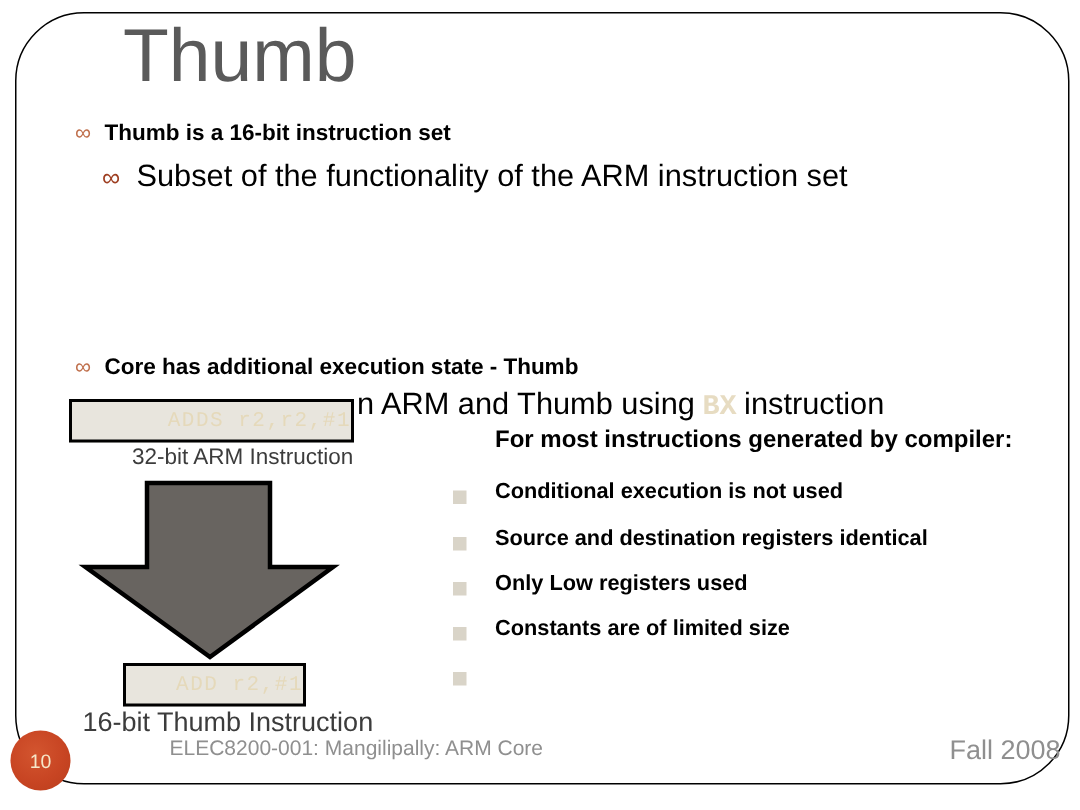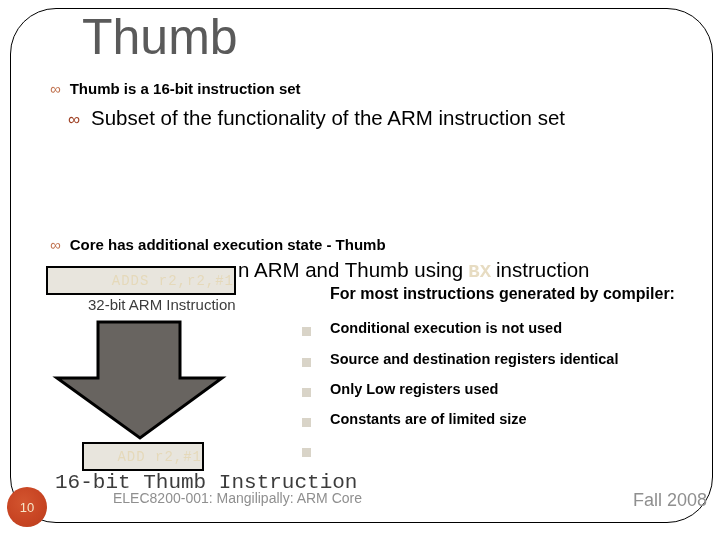--- a/index.html
+++ b/index.html
@@ -39,21 +39,21 @@
   .codebox{
     position:absolute;z-index:2;background:#e8e5dd;border:2px solid #000;
     display:flex;align-items:center;justify-content:flex-end;
     font-family:"Liberation Mono",monospace;color:#e5d9ba;font-size:14px;
     white-space:nowrap;letter-spacing:1px;
   }
   #arm-box{left:46px;top:266px;width:186px;height:25px;}
   #thumb-box{left:82px;top:442px;width:118px;height:25px;}
   .boxlabel{position:absolute;color:#3c3c3c;white-space:nowrap;z-index:2;}
   #arm-label{left:60px;top:296px;font-size:15px;margin-left:28px;}
-  #thumb-label{left:55px;top:471px;font-size:21px;font-family:Liberation Mono, monospace;}
+  #thumb-label{left:55px;top:471px;font-size:18px;}
   #down-arrow{position:absolute;left:50px;top:318px;z-index:2;}
   .panel-heading{
     position:absolute;left:285px;top:285px;
     font-size:16px;font-weight:bold;white-space:nowrap;margin-left:45px;
   }
   .panel-list{position:absolute;left:302px;top:306px;display:flex;flex-direction:column;}
   .panel-row{display:flex;align-items:flex-end;height:30.3px;white-space:nowrap;}
   .sq{width:9px;height:9px;background:#d9d4c8;margin-right:19px;flex:none;}
   .panel-row .txt{font-size:14.5px;font-weight:bold;}
   .footer-course{position:absolute;left:113px;top:490px;font-size:14px;color:#8f8f8f;white-space:nowrap;}

